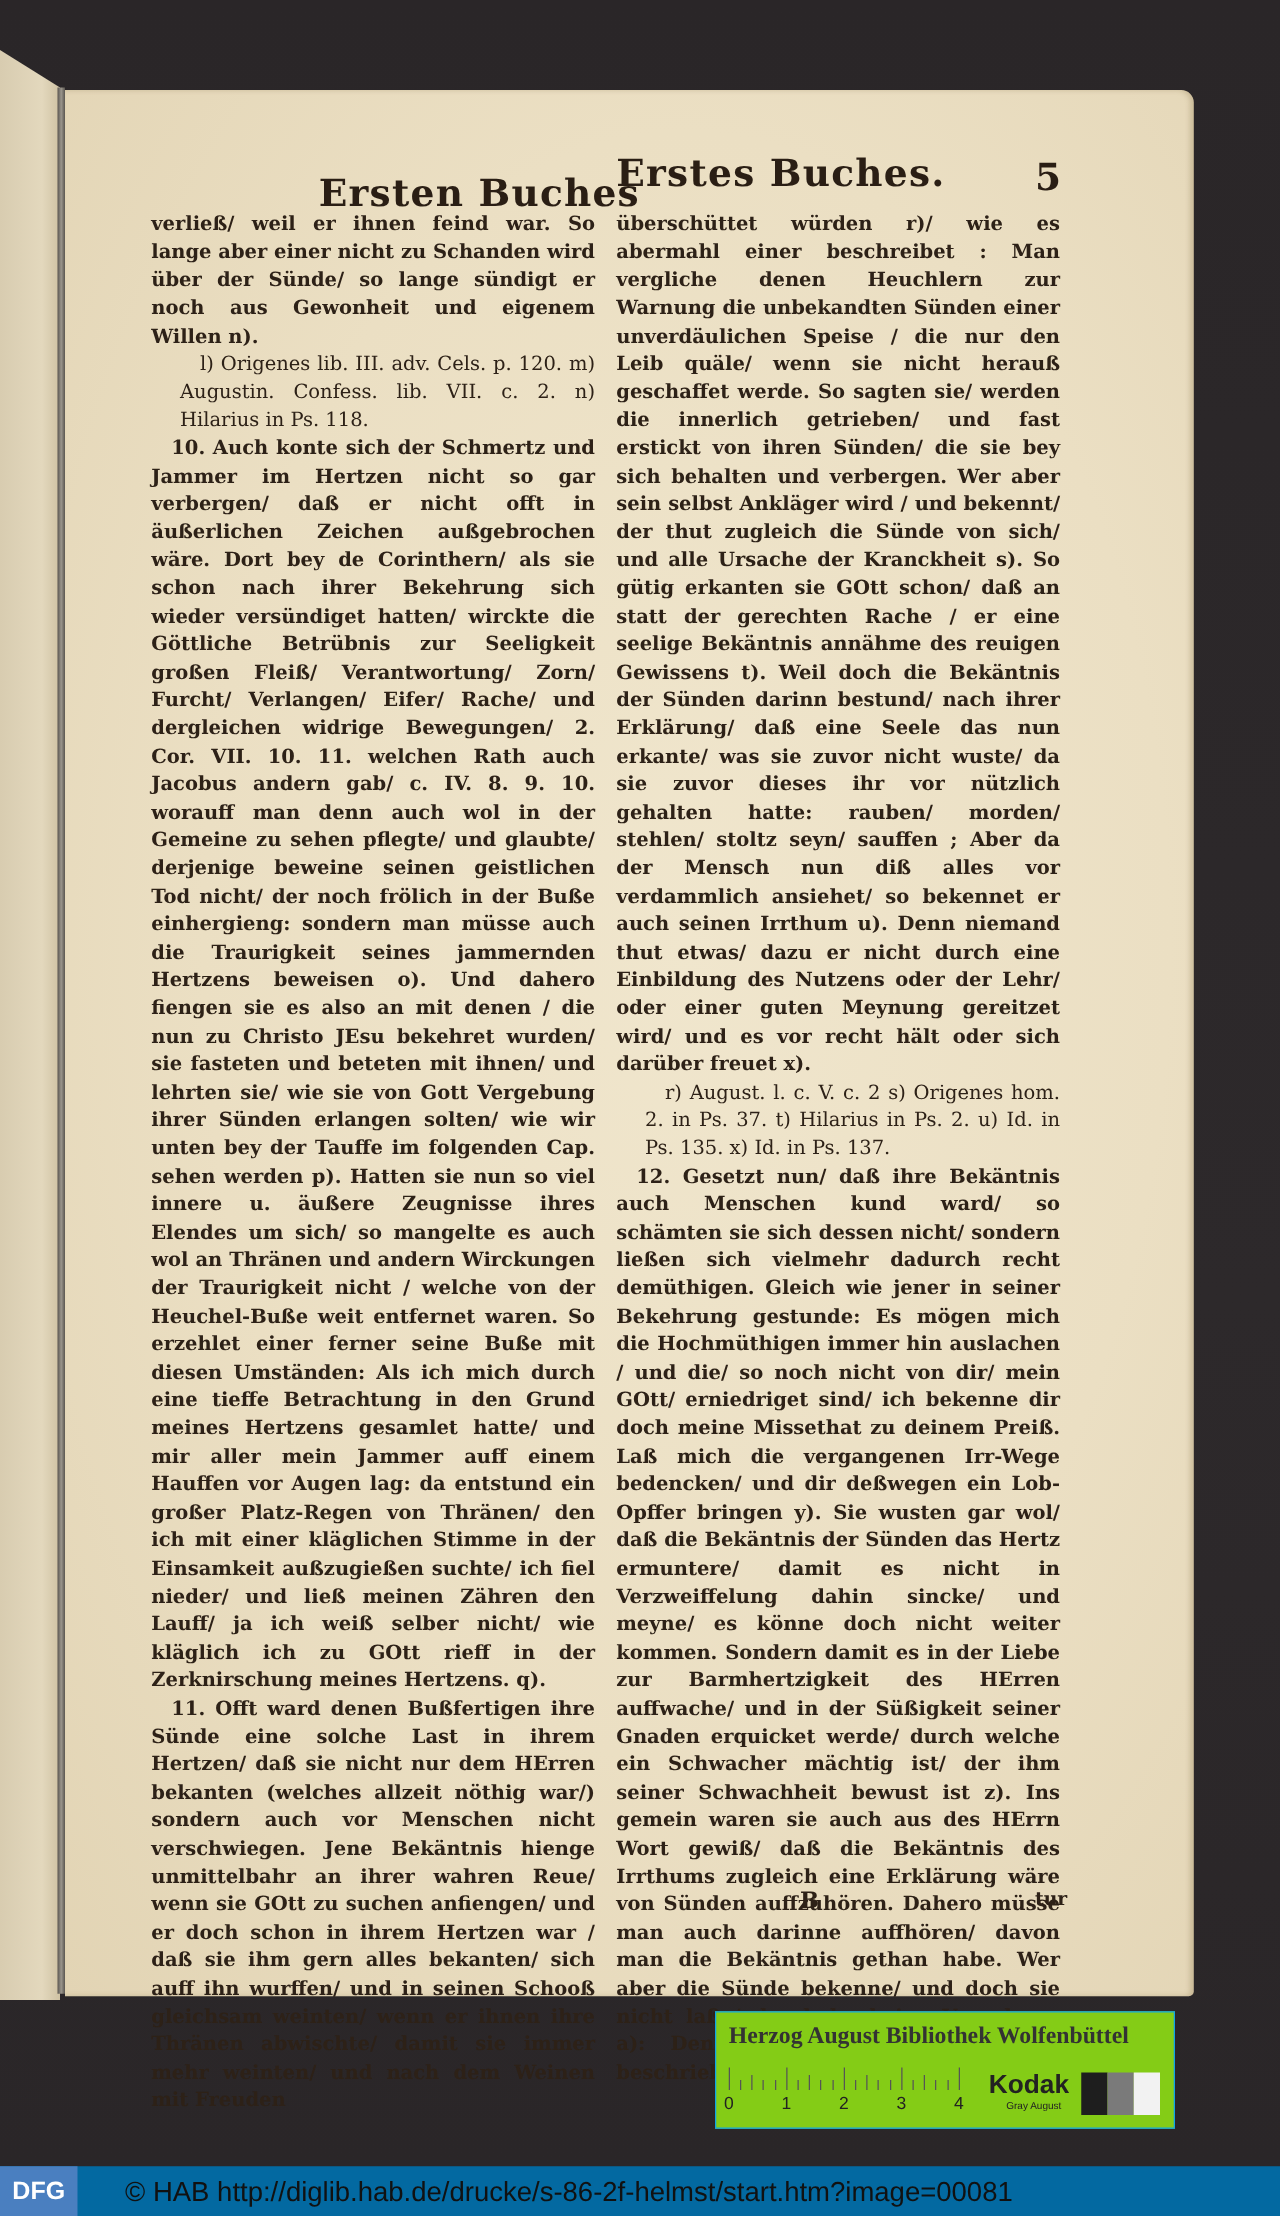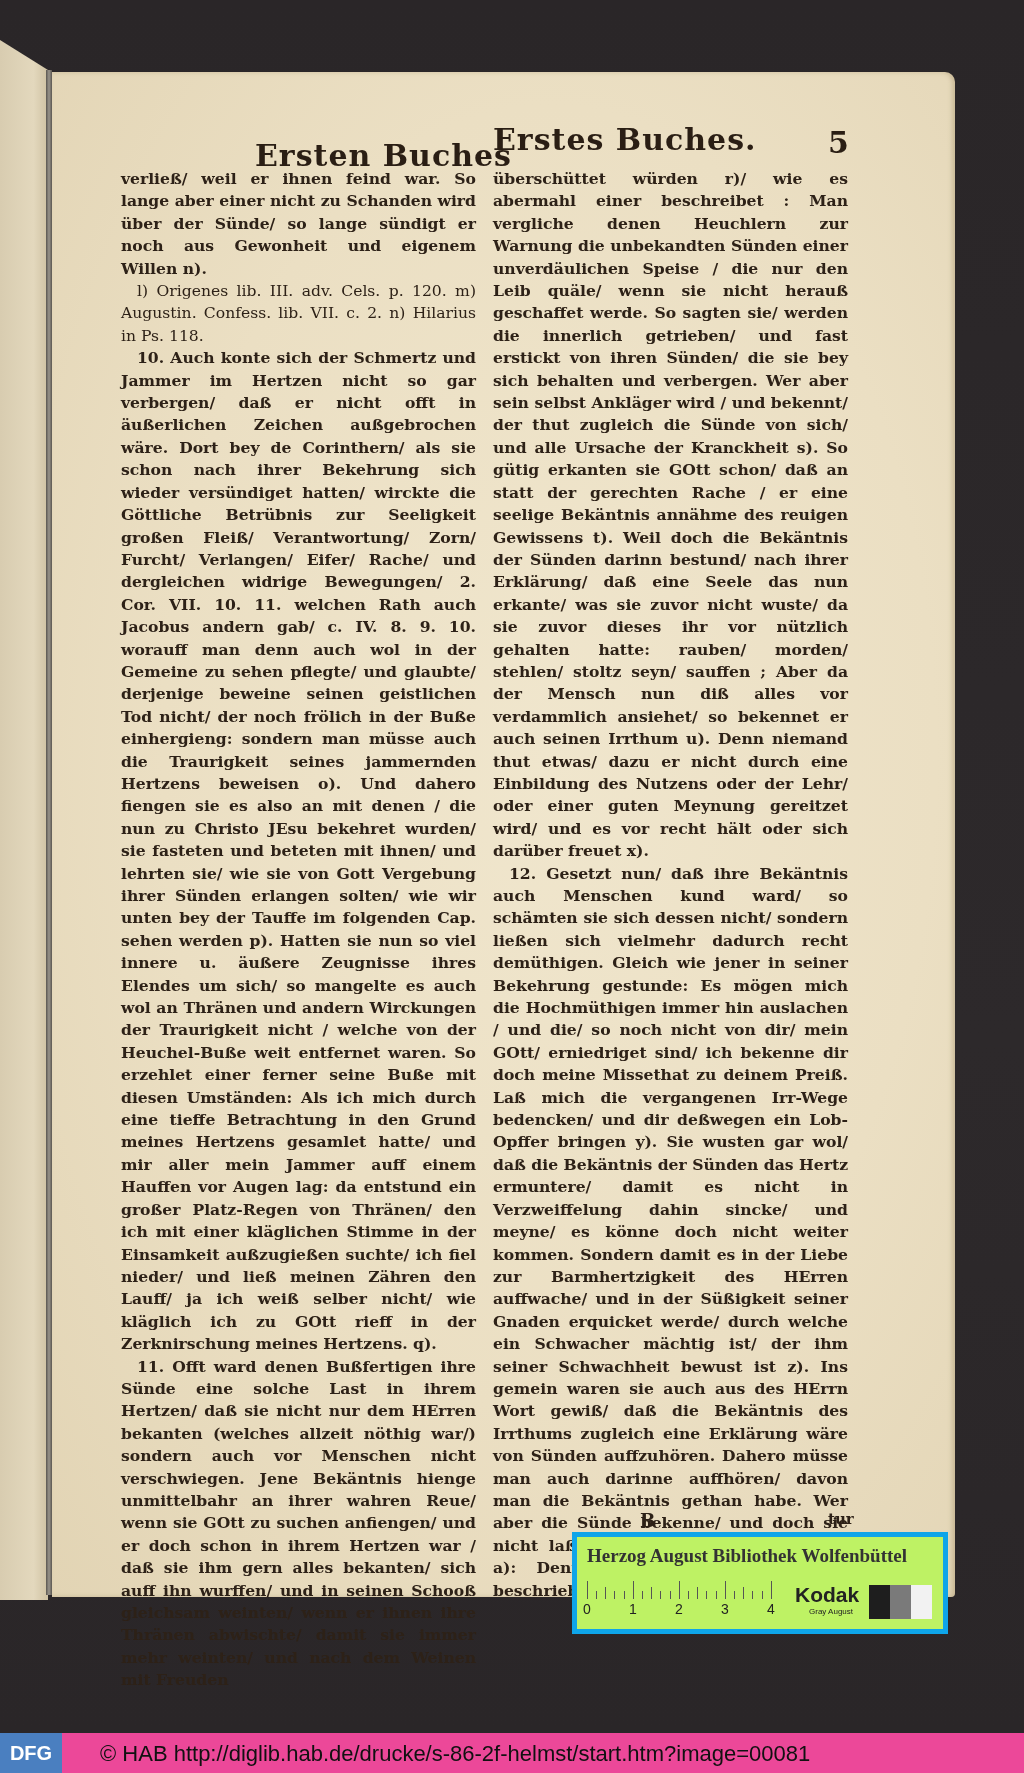--- a/index.html
+++ b/index.html
@@ -41,32 +41,32 @@
   .column {
     position:absolute; top:168px; width:355px;
     font-family:"DejaVu Serif", serif; font-weight:bold;
     font-size:15.6px; line-height:22.4px; color:#2d2117;
     text-align:justify;
   }
   .col-left { left:121px; }
   .col-right { left:493px; }
   .para { margin:0; text-indent:0; }
   .para.indent { text-indent:16px; }
-  .note { font-weight:normal; font-size:15.6px; }
+  .note { font-weight:normal; font-size:15.6px;margin-left:23px; }
   .signature {
     position:absolute; left:640px; top:1510px;
     font-family:"DejaVu Serif", serif; font-weight:bold; font-size:18px; color:#2d2117;
   }
   .catchword {
     position:absolute; left:828px; top:1510px;
     font-family:"DejaVu Serif", serif; font-weight:bold; font-size:15px; color:#2d2117;
   }
   .color-card {
-    position:absolute; left:572px; top:1532px; width:366px; height:92px;
-    background:#bef264; border:5px solid #0ea5e9;
+    position:absolute; left:572px; top:1609px; width:366px; height:92px;
+    background:#84cc16; border:1px solid #0ea5e9;
   }
   .card-title {
     position:absolute; left:10px; top:8px;
     font-family:"Liberation Serif", serif; font-weight:bold; font-size:19px; color:#333;
     white-space:nowrap;
   }
   .ruler {
     position:absolute; left:10px; top:44px; width:190px; height:30px;
   }
   .ruler .tick { position:absolute; bottom:12px; width:1px; background:#555; }
@@ -78,21 +78,21 @@
     position:absolute; left:218px; top:46px;
     font-family:"Liberation Sans", sans-serif; font-weight:bold; font-size:21px; color:#222;
   }
   .kodak-sub {
     position:absolute; left:232px; top:70px;
     font-family:"Liberation Sans", sans-serif; font-size:8px; color:#222;
   }
   .gray-patch { position:absolute; top:48px; width:21px; height:34px; }
   .footer-bar {
     position:absolute; left:0; top:1733px; width:1024px; height:40px;
-    background:#ec4899;
+    background:#0369a1;
   }
   .dfg-logo {
     position:absolute; left:0; top:0; width:62px; height:40px;
     background:#4a7fc0; color:#fff;
     font-family:"Liberation Sans", sans-serif; font-weight:bold; font-size:20px;
     display:flex; align-items:center; justify-content:center;
   }
   .footer-text {
     position:absolute; left:100px; top:8px;
     font-family:"Liberation Sans", sans-serif; font-size:22px; color:#111;
@@ -114,20 +114,21 @@
 
 <div class="column col-left">
   <p class="para">verließ/ weil er ihnen feind war. So lange aber einer nicht zu Schanden wird über der Sünde/ so lange sündigt er noch aus Gewonheit und eigenem Willen n).</p>
   <p class="para indent note">l) Origenes lib. III. adv. Cels. p. 120. m) Augustin. Confess. lib. VII. c. 2. n) Hilarius in Ps. 118.</p>
   <p class="para indent">10. Auch konte sich der Schmertz und Jammer im Hertzen nicht so gar verbergen/ daß er nicht offt in äußerlichen Zeichen außgebrochen wäre. Dort bey de Corinthern/ als sie schon nach ihrer Bekehrung sich wieder versündiget hatten/ wirckte die Göttliche Betrübnis zur Seeligkeit großen Fleiß/ Verantwortung/ Zorn/ Furcht/ Verlangen/ Eifer/ Rache/ und dergleichen widrige Bewegungen/ 2. Cor. VII. 10. 11. welchen Rath auch Jacobus andern gab/ c. IV. 8. 9. 10. worauff man denn auch wol in der Gemeine zu sehen pflegte/ und glaubte/ derjenige beweine seinen geistlichen Tod nicht/ der noch frölich in der Buße einhergieng: sondern man müsse auch die Traurigkeit seines jammernden Hertzens beweisen o). Und dahero fiengen sie es also an mit denen / die nun zu Christo JEsu bekehret wurden/ sie fasteten und beteten mit ihnen/ und lehrten sie/ wie sie von Gott Vergebung ihrer Sünden erlangen solten/ wie wir unten bey der Tauffe im folgenden Cap. sehen werden p). Hatten sie nun so viel innere u. äußere Zeugnisse ihres Elendes um sich/ so mangelte es auch wol an Thränen und andern Wirckungen der Traurigkeit nicht / welche von der Heuchel-Buße weit entfernet waren. So erzehlet einer ferner seine Buße mit diesen Umständen: Als ich mich durch eine tieffe Betrachtung in den Grund meines Hertzens gesamlet hatte/ und mir aller mein Jammer auff einem Hauffen vor Augen lag: da entstund ein großer Platz-Regen von Thränen/ den ich mit einer kläglichen Stimme in der Einsamkeit außzugießen suchte/ ich fiel nieder/ und ließ meinen Zähren den Lauff/ ja ich weiß selber nicht/ wie kläglich ich zu GOtt rieff in der Zerknirschung meines Hertzens. q).</p>
   <p class="para indent">11. Offt ward denen Bußfertigen ihre Sünde eine solche Last in ihrem Hertzen/ daß sie nicht nur dem HErren bekanten (welches allzeit nöthig war/) sondern auch vor Menschen nicht verschwiegen. Jene Bekäntnis hienge unmittelbahr an ihrer wahren Reue/ wenn sie GOtt zu suchen anfiengen/ und er doch schon in ihrem Hertzen war / daß sie ihm gern alles bekanten/ sich auff ihn wurffen/ und in seinen Schooß gleichsam weinten/ wenn er ihnen ihre Thränen abwischte/ damit sie immer mehr weinten/ und nach dem Weinen mit Freuden</p>
 </div>
 
 <div class="column col-right">
   <p class="para">überschüttet würden r)/ wie es abermahl einer beschreibet : Man vergliche denen Heuchlern zur Warnung die unbekandten Sünden einer unverdäulichen Speise / die nur den Leib quäle/ wenn sie nicht herauß geschaffet werde. So sagten sie/ werden die innerlich getrieben/ und fast erstickt von ihren Sünden/ die sie bey sich behalten und verbergen. Wer aber sein selbst Ankläger wird / und bekennt/ der thut zugleich die Sünde von sich/ und alle Ursache der Kranckheit s). So gütig erkanten sie GOtt schon/ daß an statt der gerechten Rache / er eine seelige Bekäntnis annähme des reuigen Gewissens t). Weil doch die Bekäntnis der Sünden darinn bestund/ nach ihrer Erklärung/ daß eine Seele das nun erkante/ was sie zuvor nicht wuste/ da sie zuvor dieses ihr vor nützlich gehalten hatte: rauben/ morden/ stehlen/ stoltz seyn/ sauffen ; Aber da der Mensch nun diß alles vor verdammlich ansiehet/ so bekennet er auch seinen Irrthum u). Denn niemand thut etwas/ dazu er nicht durch eine Einbildung des Nutzens oder der Lehr/ oder einer guten Meynung gereitzet wird/ und es vor recht hält oder sich darüber freuet x).</p>
+  <p class="para indent note">r) August. l. c. V. c. 2 s) Origenes hom. 2. in Ps. 37. t) Hilarius in Ps. 2. u) Id. in Ps. 135. x) Id. in Ps. 137.</p>
   <p class="para indent">12. Gesetzt nun/ daß ihre Bekäntnis auch Menschen kund ward/ so schämten sie sich dessen nicht/ sondern ließen sich vielmehr dadurch recht demüthigen. Gleich wie jener in seiner Bekehrung gestunde: Es mögen mich die Hochmüthigen immer hin auslachen / und die/ so noch nicht von dir/ mein GOtt/ erniedriget sind/ ich bekenne dir doch meine Missethat zu deinem Preiß. Laß mich die vergangenen Irr-Wege bedencken/ und dir deßwegen ein Lob-Opffer bringen y). Sie wusten gar wol/ daß die Bekäntnis der Sünden das Hertz ermuntere/ damit es nicht in Verzweiffelung dahin sincke/ und meyne/ es könne doch nicht weiter kommen. Sondern damit es in der Liebe zur Barmhertzigkeit des HErren auffwache/ und in der Süßigkeit seiner Gnaden erquicket werde/ durch welche ein Schwacher mächtig ist/ der ihm seiner Schwachheit bewust ist z). Ins gemein waren sie auch aus des HErrn Wort gewiß/ daß die Bekäntnis des Irrthums zugleich eine Erklärung wäre von Sünden auffzuhören. Dahero müsse man auch darinne auffhören/ davon man die Bekäntnis gethan habe. Wer aber die Sünde bekenne/ und doch sie nicht laße/ der habe keine Vergebung a): Denn es sey wider die oben beschriebene Na-</p>
 </div>
 
 <div class="signature">B</div>
 <div class="catchword">tur</div>
 
 <div class="color-card">
   <div class="card-title">Herzog August Bibliothek Wolfenbüttel</div>
   <div class="ruler">
     <div class="tick" style="left:0;height:18px"></div>

